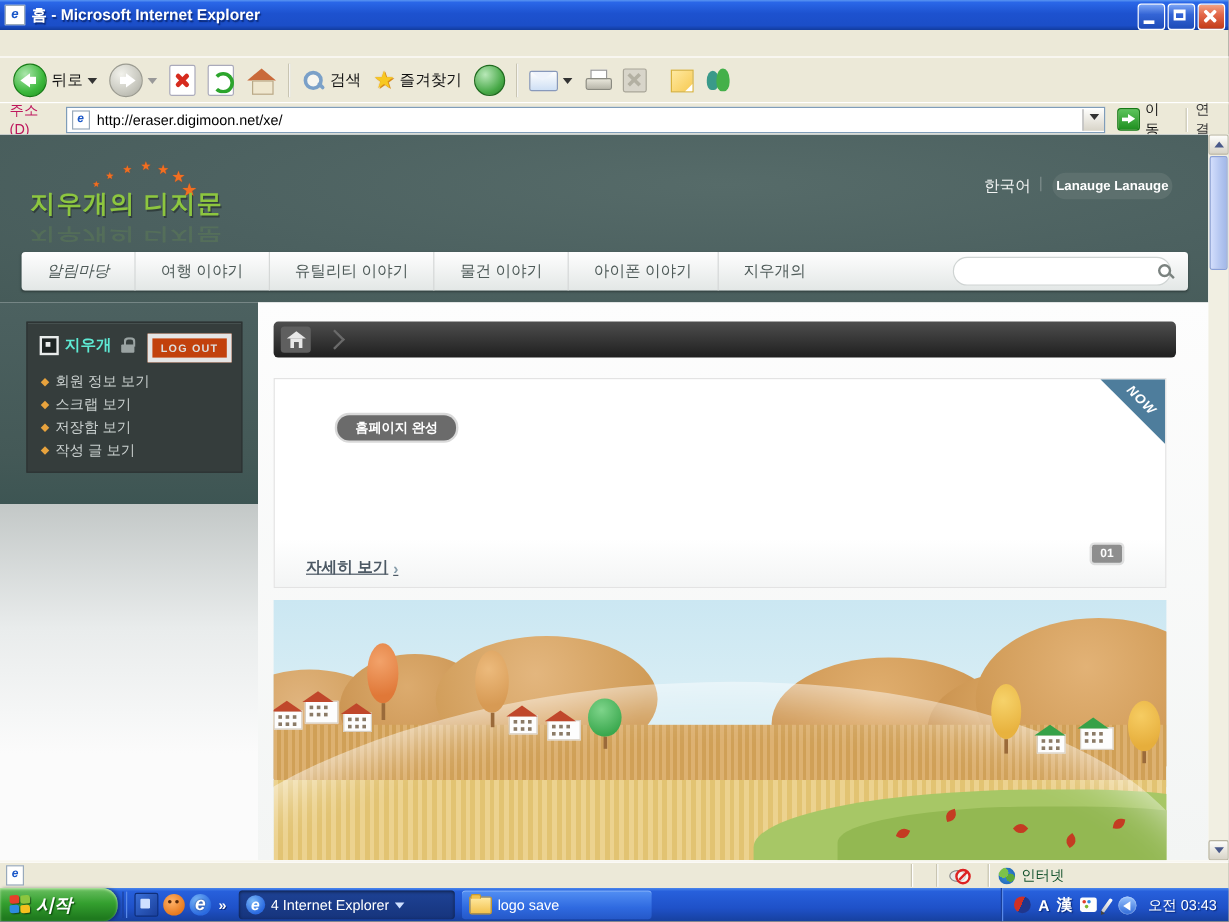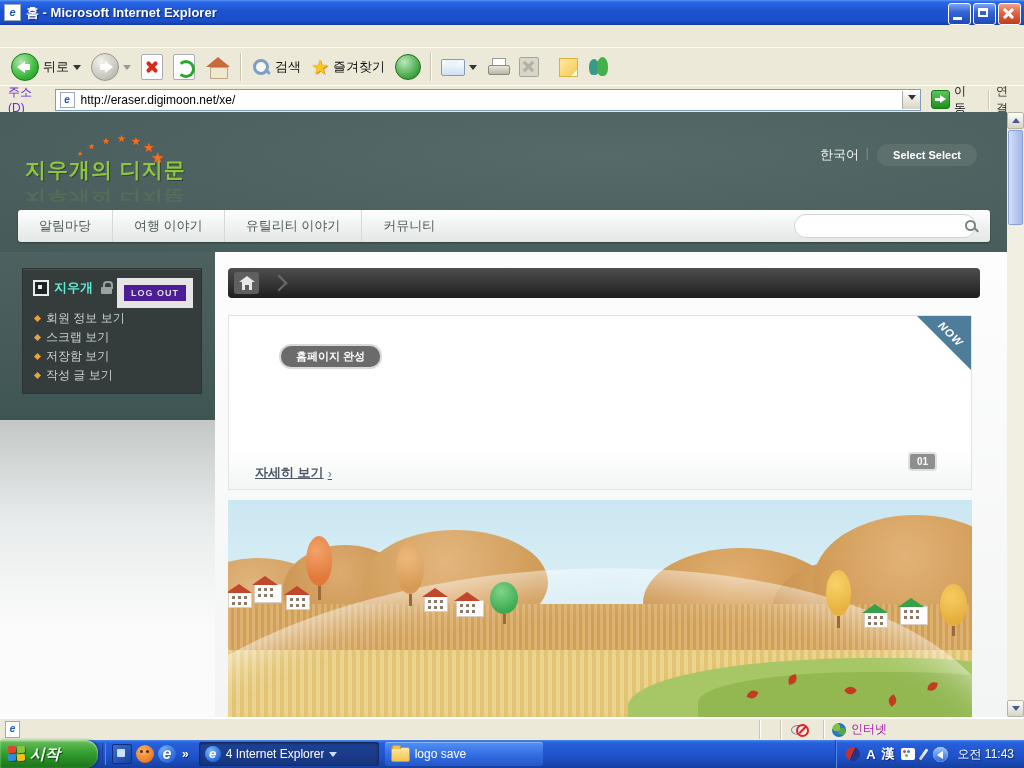--- a/index.html
+++ b/index.html
@@ -63,21 +63,21 @@
   .ic-edit i{transform:rotate(45deg);} .ic-edit b{transform:rotate(-45deg);}
   .ic-note{width:17px;height:17px;background:linear-gradient(135deg,#ffe9a0,#f7ca52);border:1px solid #d9b23c;position:relative;}
   .ic-note::after{content:"";position:absolute;right:0;bottom:0;border-left:6px solid transparent;border-bottom:6px solid #fff;}
   .ic-msn{width:22px;height:20px;position:relative;}
   .ic-msn i,.ic-msn b{position:absolute;display:block;border-radius:50% 50% 40% 40%;}
   .ic-msn i{left:1px;top:2px;width:10px;height:16px;background:#3a9a8a;}
   .ic-msn b{left:9px;top:0;width:11px;height:19px;background:#44b04a;}
   
   .addrbar{position:absolute;top:85px;left:0;width:1024px;height:27px;background:#ece9d8;border-top:1px solid #fff;
     display:flex;align-items:center;}
-  .addrlabel{font-size:12px;color:#6d28d9;margin:0 6px 0 8px;}
+  .addrlabel{font-size:12px;color:#be185d;margin:0 6px 0 8px;}
   .addrfield{position:relative;width:866px;height:20px;background:#fff;border:1px solid #7f9db9;display:flex;align-items:center;}
   .addr-ico{width:13px;height:14px;margin:0 4px;background:#fff;border:1px solid #9ab;font-size:10px;font-weight:bold;font-style:italic;color:#1a57c8;text-align:center;line-height:13px;}
   .addrinput{flex:1;border:0;outline:0;font-size:12px;font-family:"Liberation Sans",sans-serif;color:#000;height:16px;}
   .addr-dd{width:17px;height:18px;background:linear-gradient(#fdfdfb,#d8d4c8);border-left:1px solid #aaa;display:flex;align-items:center;justify-content:center;}
   .gobtn{display:flex;align-items:center;gap:4px;margin-left:6px;font-size:12px;color:#111;padding:1px 4px;}
   .goicon{width:17px;height:17px;border-radius:3px;background:linear-gradient(180deg,#5cc45c,#1f8f1f);border:1px solid #157a15;position:relative;}
   .goicon i{position:absolute;right:3px;top:4px;width:0;height:0;border:4px solid transparent;border-left:6px solid #fff;border-right:0;display:block;}
   .goicon b{position:absolute;left:3px;top:7px;width:5px;height:3px;background:#fff;display:block;}
   .linksep{width:1px;height:20px;background:#c9c5b2;border-right:1px solid #fff;margin:0 6px;}
   .linkslabel{font-size:12px;color:#333;margin-right:4px;}
@@ -102,38 +102,38 @@
   
   .lang-current{position:absolute;right:148px;top:34px;color:#f2f4f3;font-size:13px;}
   .lang-bar{position:absolute;right:138px;top:33px;color:#7c8c8a;font-size:13px;}
   .lang-btn{position:absolute;right:30px;top:32px;width:100px;height:22px;border-radius:11px;
     background:#5d706e;color:#fff;font-size:11px;font-weight:bold;text-align:center;line-height:22px;}
   
   .nav{position:absolute;left:18px;top:98px;width:972px;height:32px;border-radius:3px;
     background:linear-gradient(180deg,#fefefe,#e3e7e6);box-shadow:0 1px 2px rgba(0,0,0,.35);
     display:flex;align-items:center;}
   .nav-item{padding:0 21px;font-size:13px;color:#4e5a58;line-height:32px;border-left:1px solid #d5d8d7;}
-  .nav-item:first-child{border-left:0;}
+  .nav-item:first-child{border-left:0;font-style:italic;}
   .nav-search{margin-left:auto;margin-right:14px;width:180px;height:22px;background:#fff;
     border:1px solid #cfd4d3;border-radius:12px;position:relative;display:flex;align-items:center;}
   .nav-search input{border:0;outline:0;background:transparent;flex:1;margin-left:10px;font-size:12px;}
   .nav-mag{margin-right:8px;position:relative;width:14px;height:14px;}
   .nav-mag i{position:absolute;left:1px;top:1px;width:7px;height:7px;border:2px solid #7a827f;border-radius:50%;display:block;}
   .nav-mag b{position:absolute;left:10px;top:10px;width:5px;height:2px;background:#7a827f;transform:rotate(45deg);display:block;}
   
   .sidebox{position:absolute;left:22px;top:156px;width:178px;height:124px;background:#353d3c;
     border:1px solid #2c3332;box-shadow:inset 0 1px 0 #46504f;}
   .side-head{position:absolute;left:10px;top:10px;display:flex;align-items:center;gap:5px;}
   .member-ico{width:12px;height:12px;background:#1d2423;border:2px solid #e8eceb;position:relative;}
   .member-ico::after{content:"";position:absolute;left:3px;top:3px;width:4px;height:4px;background:#e8eceb;}
   .side-user{color:#5eead4;font-weight:bold;font-size:13px;}
   .lockicon{position:relative;width:12px;height:14px;margin-left:3px;}
   .lockicon i{position:absolute;left:2px;top:0;width:6px;height:6px;border:2px solid #9aa3a2;border-bottom:0;border-radius:4px 4px 0 0;display:block;}
   .lockicon b{position:absolute;left:0;top:6px;width:11px;height:7px;background:#9aa3a2;border-radius:1px;display:block;}
-  .logoutbtn{position:absolute;right:8px;top:9px;background:#4c1d95;border:7px solid #e5e5e5;
+  .logoutbtn{position:absolute;right:8px;top:9px;background:#c2410c;border:4px solid #e5e5e5;
     color:#ddd;font-size:9px;font-weight:bold;letter-spacing:1px;padding:3px 7px;}
   .side-list{position:absolute;left:12px;top:40px;}
   .side-item{display:flex;align-items:center;height:19px;}
   .side-bullet{width:5px;height:5px;background:#e8a33d;transform:rotate(45deg);margin-right:6px;}
   .side-link{color:#ccd2d1;font-size:12px;}
   
   .crumbbar{position:absolute;left:228px;top:156px;width:752px;height:30px;border-radius:4px;
     background:linear-gradient(180deg,#4e4e4e,#1f1f1f);display:flex;align-items:center;}
   .crumb-home{width:25px;height:22px;margin-left:6px;background:#5f5f5f;border-radius:3px;position:relative;}
   .crumb-home .r{position:absolute;left:5px;top:4px;border-left:8px solid transparent;border-right:8px solid transparent;border-bottom:6px solid #e8e8e8;}
@@ -195,21 +195,21 @@
   .st-doc{width:13px;height:15px;margin-left:5px;background:#fff;border:1px solid #9ab;
     font-size:10px;font-weight:bold;font-style:italic;color:#1a57c8;text-align:center;line-height:14px;}
   .st-privacy{position:relative;width:18px;height:14px;margin:0 10px;}
   .st-privacy .eye{position:absolute;left:0;top:2px;width:12px;height:8px;background:#e8e8e8;border:1px solid #888;border-radius:50%;}
   .st-privacy .no{position:absolute;right:0;bottom:0;width:9px;height:9px;border:2px solid #d22;border-radius:50%;background:rgba(255,255,255,.6);}
   .st-privacy .no::after{content:"";position:absolute;left:0;top:3px;width:9px;height:2px;background:#d22;transform:rotate(-45deg);}
   .globe{width:14px;height:14px;border-radius:50%;margin:0 5px 0 8px;
     background:radial-gradient(circle at 30% 30%,#7cc24a 0 30%,transparent 31%),
                radial-gradient(circle at 72% 60%,#5aa83a 0 26%,transparent 27%),
                radial-gradient(circle at 50% 50%,#3a8fd8,#1c5fb0);}
-  .st-zone{font-size:12px;color:#a21caf;margin-right:10px;}
+  .st-zone{font-size:12px;color:#14532d;margin-right:10px;}
   
   .taskbar{position:absolute;top:740px;left:0;width:1024px;height:28px;
     background:linear-gradient(180deg,#4a86ec 0%,#2760dc 10%,#1f51c8 60%,#16409e 100%);
     display:flex;align-items:center;}
   .startbtn{width:98px;height:28px;border-radius:0 13px 13px 0;position:relative;display:flex;align-items:center;
     background:linear-gradient(180deg,#6bbf62,#34a02f 45%,#1f7a1e 90%);box-shadow:inset 0 1px 2px #b8e8a8,2px 0 3px rgba(0,0,0,.35);}
   .startflag{width:17px;height:16px;margin:0 5px 0 8px;display:grid;grid-template-columns:8px 8px;grid-template-rows:7px 7px;gap:1px;filter:drop-shadow(1px 1px 0 rgba(0,0,0,.4));}
   .startflag i{display:block;border-radius:1px 3px 1px 3px;transform:skewY(-6deg);}
   .startlabel{color:#fff;font-weight:bold;font-size:15px;text-shadow:1px 1px 1px #0a4a0a;font-style:italic;}
   .qlsep{width:2px;height:22px;margin:0 4px;border-left:1px solid #1a3f9a;border-right:1px solid #5a8ae8;}
@@ -374,27 +374,29 @@
         <span class="star" style="left:92px;top:3px;font-size:10px">★</span>
         <span class="star" style="left:106px;top:5px;font-size:11px">★</span>
         <span class="star" style="left:118px;top:10px;font-size:13px">★</span>
         <span class="star" style="left:126px;top:19px;font-size:15px">★</span>
         <div class="logotext">지우개의 디지문</div>
         <div class="logoreflect">지우개의 디지문</div>
       </div>
 
       <span class="lang-current">한국어</span>
       <span class="lang-bar">|</span>
-      <div class="lang-btn">Select Select</div>
+      <div class="lang-btn">Lanauge Lanauge</div>
 
       <div class="nav">
         <span class="nav-item">알림마당</span>
         <span class="nav-item">여행 이야기</span>
         <span class="nav-item">유틸리티 이야기</span>
-        <span class="nav-item">커뮤니티</span>
+        <span class="nav-item">물건 이야기</span>
+        <span class="nav-item">아이폰 이야기</span>
+        <span class="nav-item">지우개의</span>
         <div class="nav-search">
           <input style="">
           <span class="nav-mag">
               <i></i>
               <b></b>
             </span>
         </div>
       </div>
 
       <div class="sidebox">
@@ -563,17 +565,17 @@
       <span class="folder"></span>
       <span class="tasklabel">logo save</span>
     </div>
     <div class="tray">
       <span class="ime-ball"></span>
       <span class="ime-ltr">A</span>
       <span class="ime-ltr">漢</span>
       <span class="ime-pal"></span>
       <span class="ime-pen"></span>
       <span class="tray-hide"></span>
-      <span class="clock">오전 11:43</span>
+      <span class="clock">오전 03:43</span>
     </div>
   </div>
 
 </div>
 
 </body></html>

